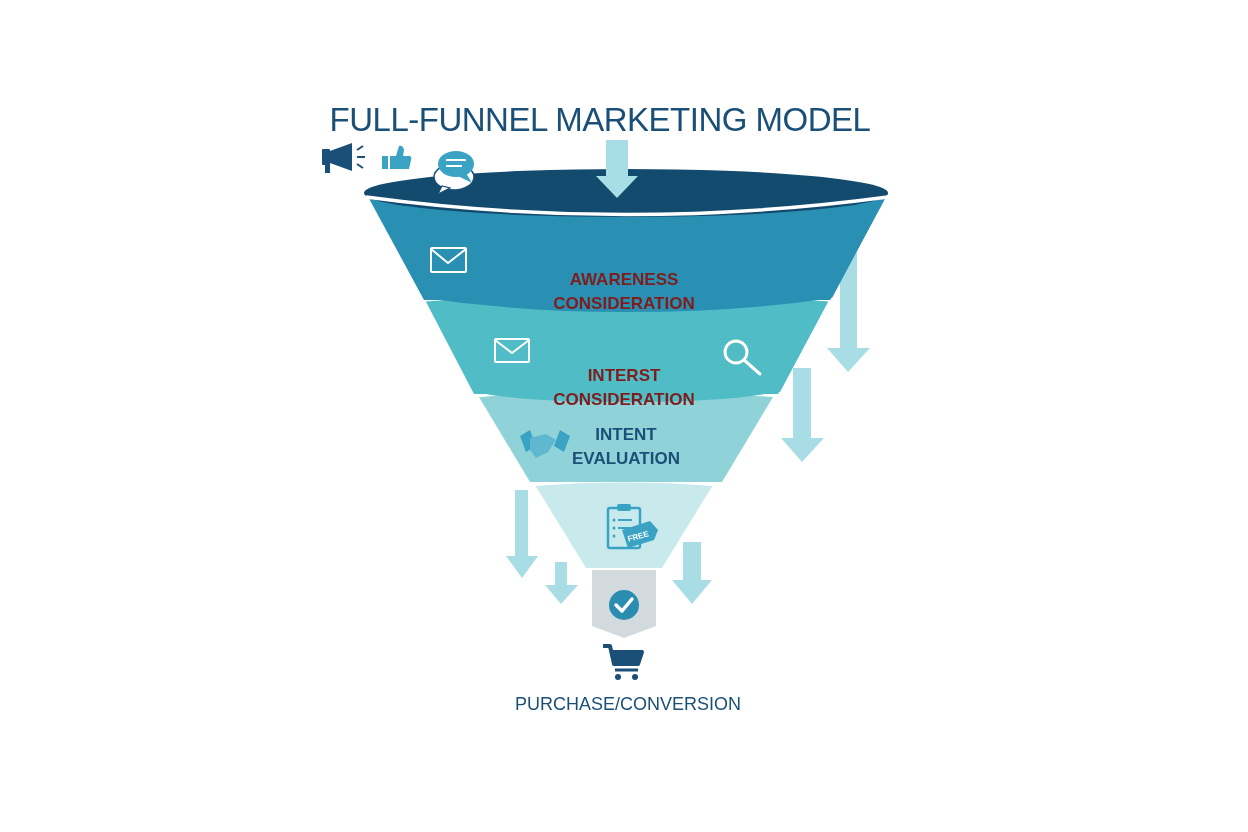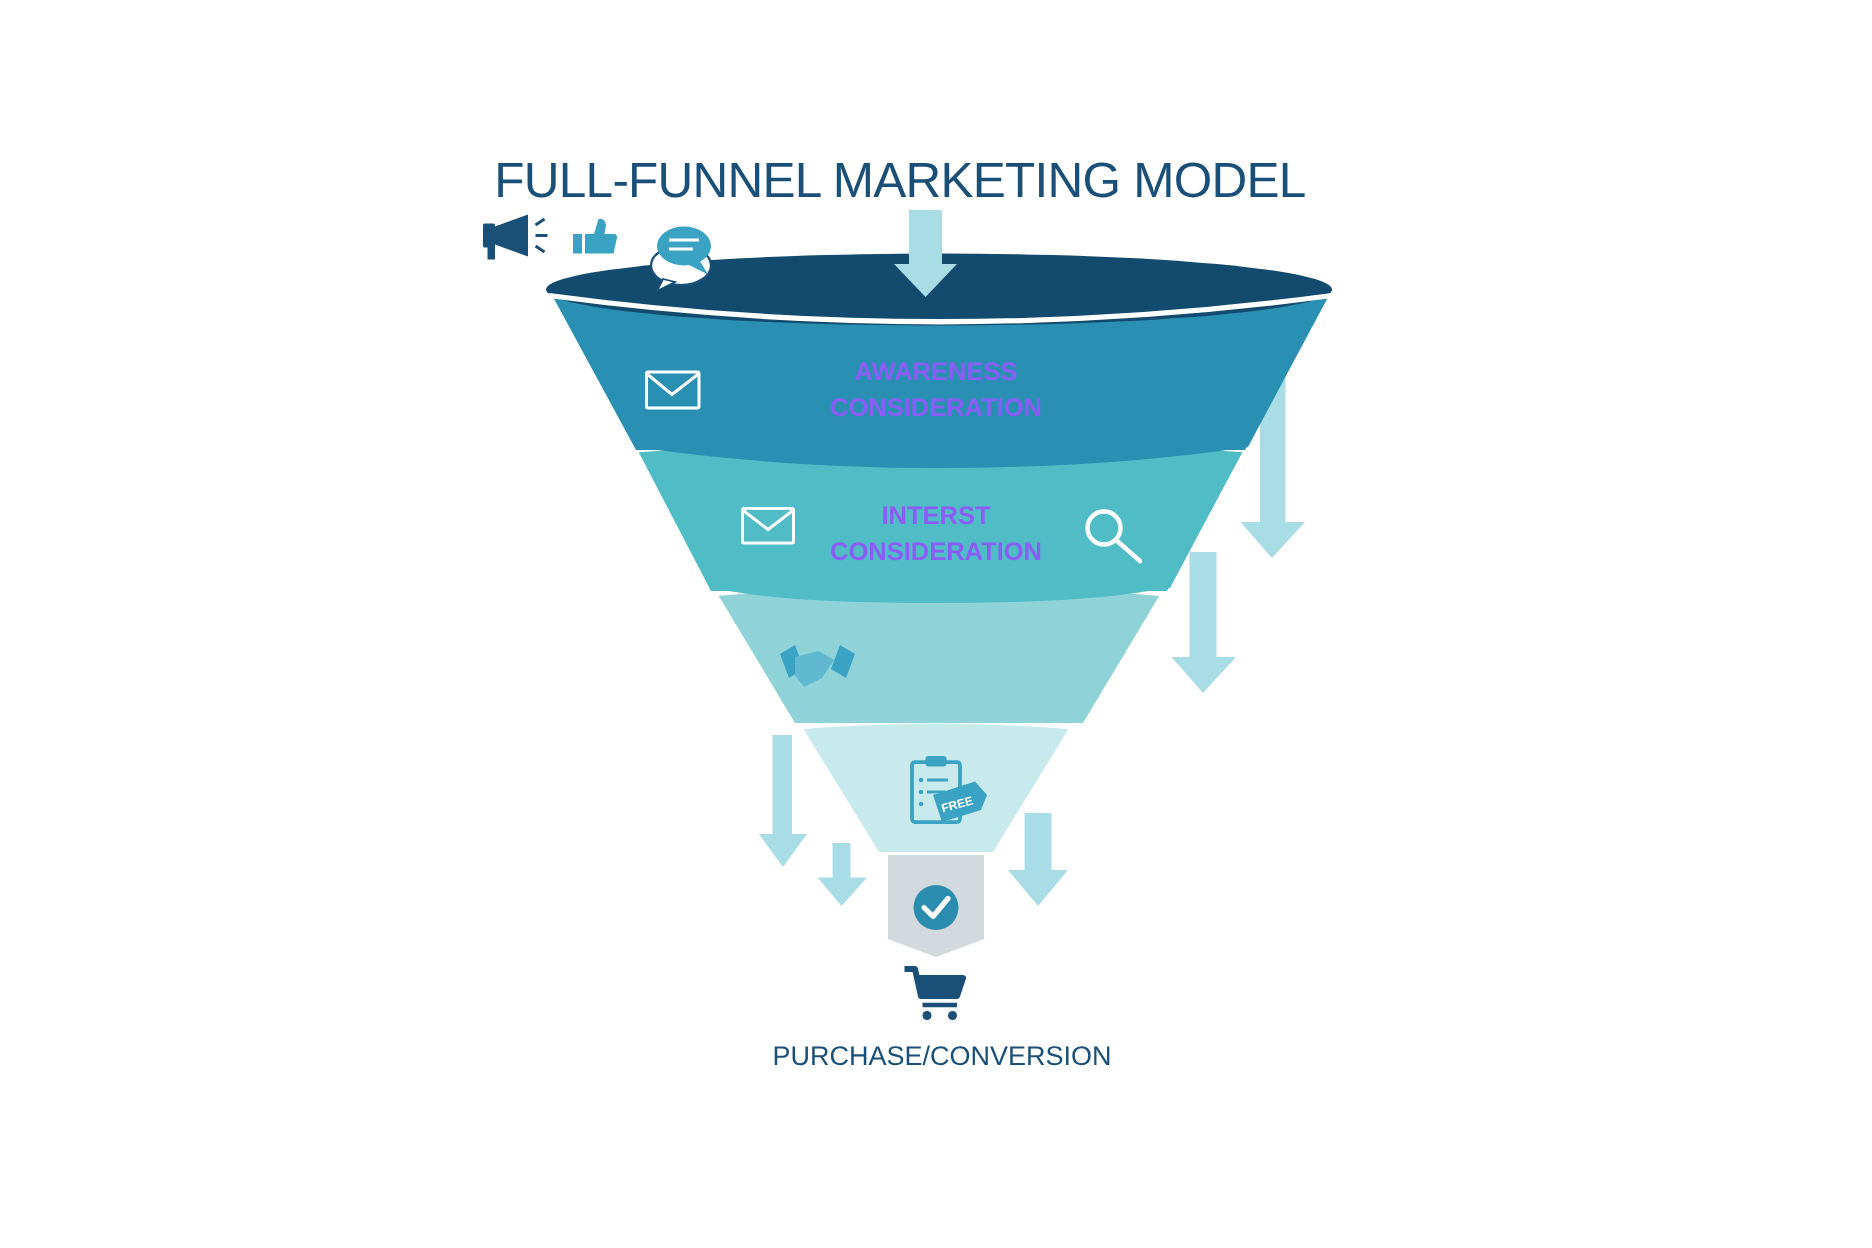--- a/index.html
+++ b/index.html
@@ -11,21 +11,21 @@
     .title {
       position: absolute; left: 0; width: 1200px; top: 101px;
       text-align: center; font-size: 33px; font-weight: normal;
       color: #1a4f78; letter-spacing: -0.5px;
     }
     svg.funnel { position: absolute; left: 0; top: 0; }
     .label {
       position: absolute; text-align: center; font-weight: bold;
       font-size: 17px; line-height: 24px; width: 300px;
     }
-    .label.white { color: #8b5cf6; }
+    .label.white { color: #7f1d1d; margin-top: 32px; }
     .label.dark { color: #1a4f78; }
     .bottom-label {
       position: absolute; left: 478px; top: 694px; width: 300px;
       text-align: center; font-size: 18px; font-weight: normal; color: #1a4f78;
     }
   </style>
 </head>
 <body>
 
 <div class="title">FULL-FUNNEL MARKETING MODEL</div>
@@ -152,15 +152,17 @@
 
 <div class="label white" style="left:474px; top:236px;">
   <div>AWARENESS</div>
   <div>CONSIDERATION</div>
 </div>
 <div class="label white" style="left:474px; top:332px;">
   <div>INTERST</div>
   <div>CONSIDERATION</div>
 </div>
 <div class="label dark" style="left:476px; top:423px;">
+  <div>INTENT</div>
+  <div>EVALUATION</div>
 </div>
 
 <div class="bottom-label">PURCHASE/CONVERSION</div>
 
 </body></html>

